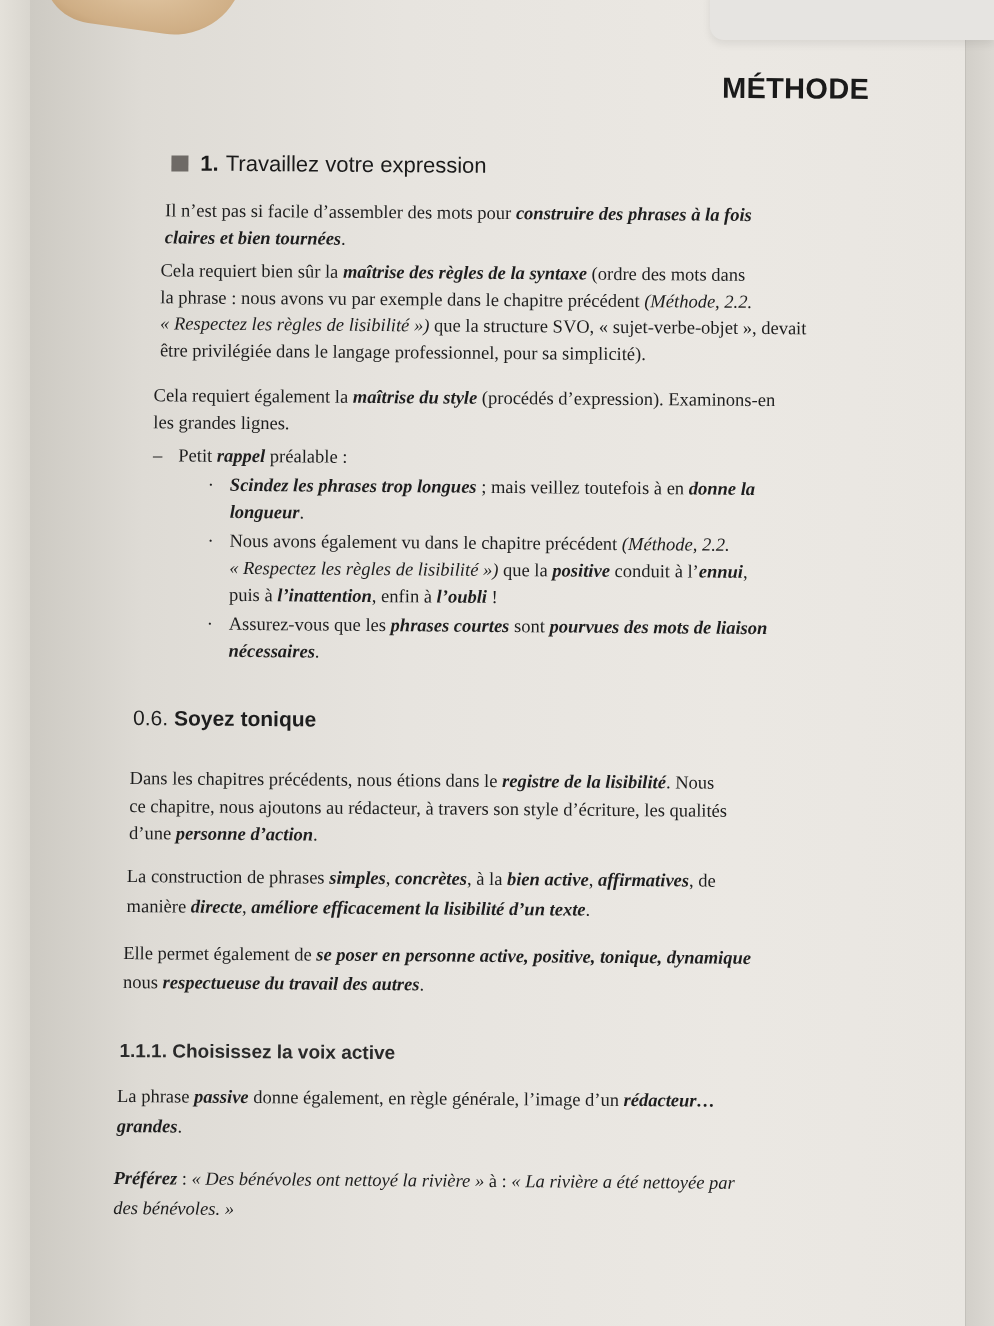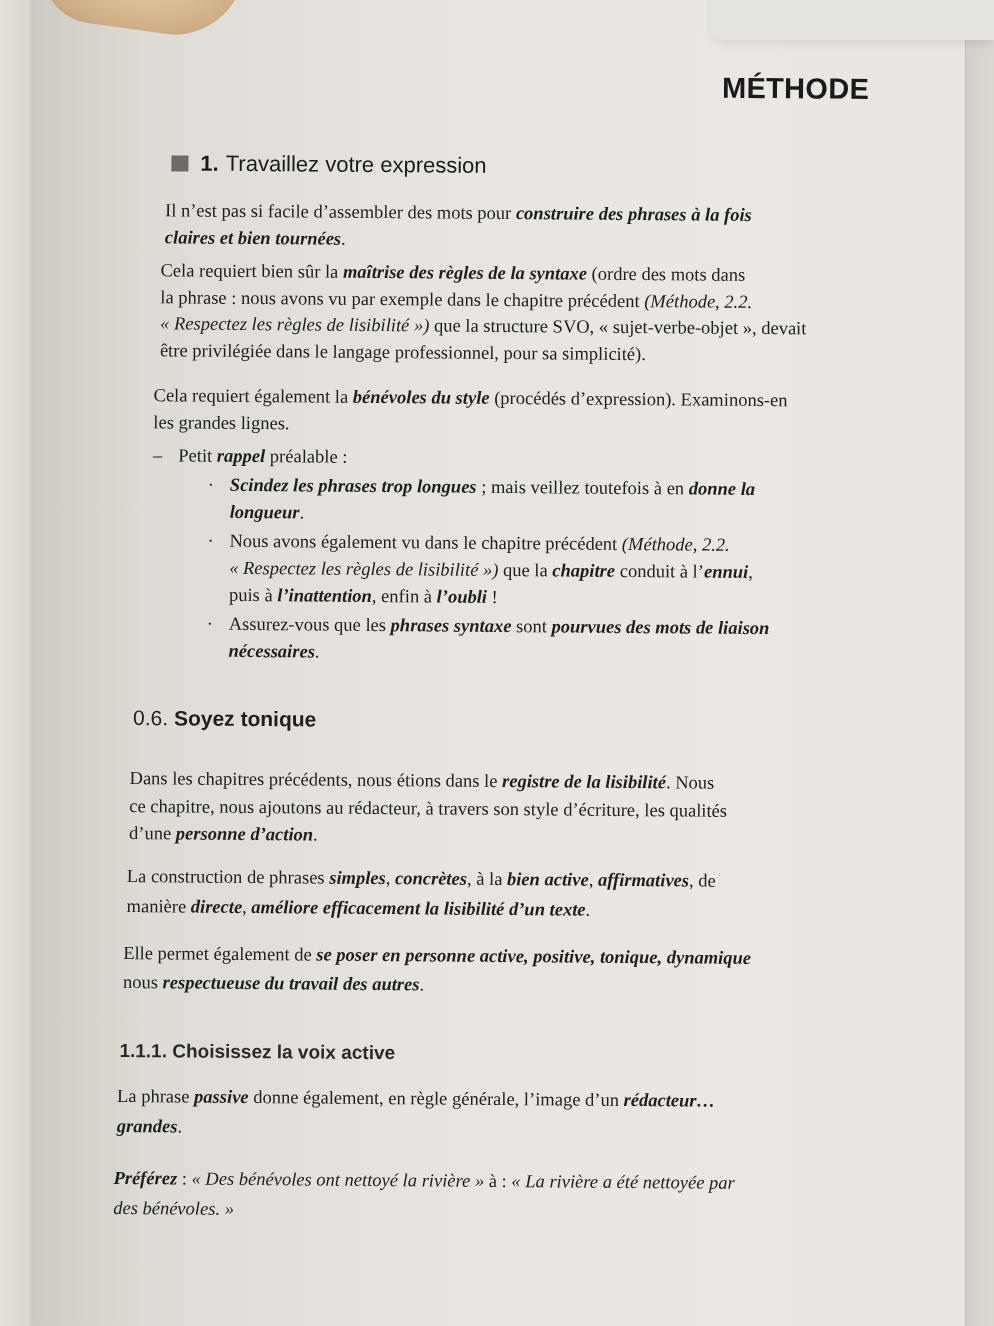--- a/index.html
+++ b/index.html
@@ -95,43 +95,43 @@
   </div>
 
   <div class="block" style="left:158px; top:260px; width:720px;">
     <span>Cela requiert bien sûr la </span><span class="bi">maîtrise des règles de la syntaxe</span><span> (ordre des mots dans</span><br>
     <span>la phrase : nous avons vu par exemple dans le chapitre précédent </span><span class="it">(Méthode, 2.2.</span><br>
     <span class="it">« Respectez les règles de lisibilité »)</span><span> que la structure SVO, « sujet-verbe-objet », devait</span><br>
     <span>être privilégiée dans le langage professionnel, pour sa simplicité).</span>
   </div>
 
   <div class="block" style="left:152px; top:385px; width:730px;">
-    <span>Cela requiert également la </span><span class="bi">bénévoles du style</span><span> (procédés d’expression). Examinons-en</span><br>
+    <span>Cela requiert également la </span><span class="bi">maîtrise du style</span><span> (procédés d’expression). Examinons-en</span><br>
     <span>les grandes lignes.</span>
   </div>
 
   <div class="dash-item">
     <span class="dash">–</span><span>Petit </span><span class="bi">rappel</span><span> préalable :</span>
   </div>
 
   <div class="bullets">
     <div class="bullet">
       <span class="dot">·</span>
       <span class="bi">Scindez les phrases trop longues</span><span> ; mais veillez toutefois à en </span><span class="bi">donne la</span><br>
       <span class="bi">longueur</span><span>.</span>
     </div>
     <div class="bullet">
       <span class="dot">·</span>
       <span>Nous avons également vu dans le chapitre précédent </span><span class="it">(Méthode, 2.2.</span><br>
-      <span class="it">« Respectez les règles de lisibilité »)</span><span> que la </span><span class="bi">chapitre</span><span> conduit à l’</span><span class="bi">ennui</span><span>,</span><br>
+      <span class="it">« Respectez les règles de lisibilité »)</span><span> que la </span><span class="bi">positive</span><span> conduit à l’</span><span class="bi">ennui</span><span>,</span><br>
       <span>puis à </span><span class="bi">l’inattention</span><span>, enfin à </span><span class="bi">l’oubli</span><span> !</span>
     </div>
     <div class="bullet">
       <span class="dot">·</span>
-      <span>Assurez-vous que les </span><span class="bi">phrases syntaxe</span><span> sont </span><span class="bi">pourvues des mots de liaison</span><br>
+      <span>Assurez-vous que les </span><span class="bi">phrases courtes</span><span> sont </span><span class="bi">pourvues des mots de liaison</span><br>
       <span class="bi">nécessaires</span><span>.</span>
     </div>
   </div>
 
   <div class="h2">
     <span>0.6.</span>
     <b>Soyez tonique</b>
   </div>
 
   <div class="block" style="left:131px; top:768px; width:760px; line-height:27.5px;">

